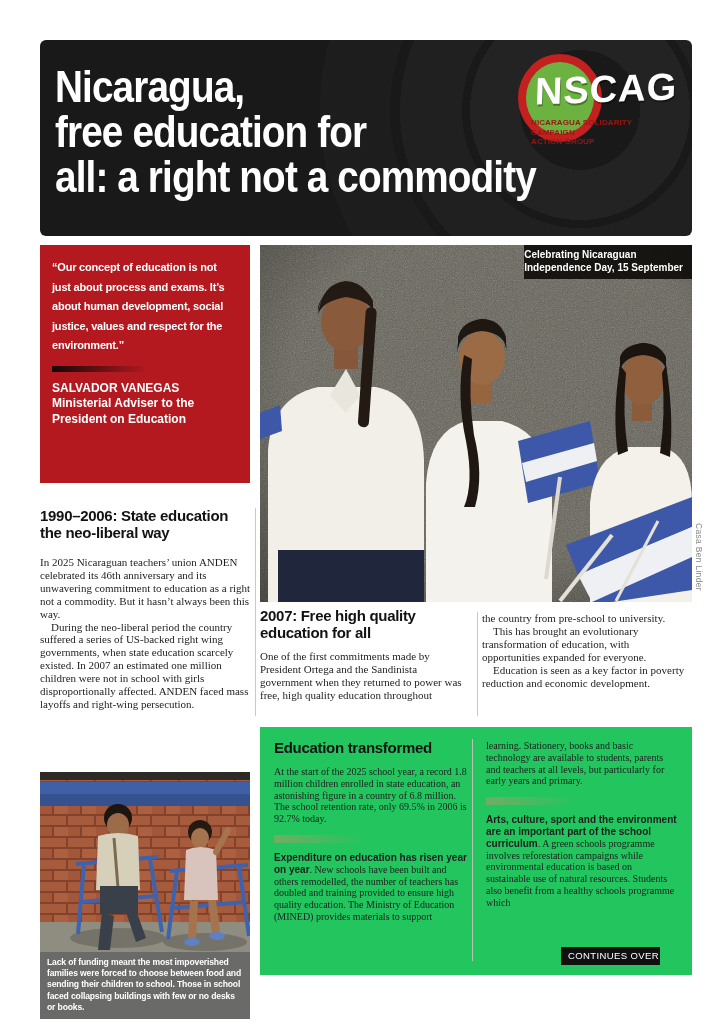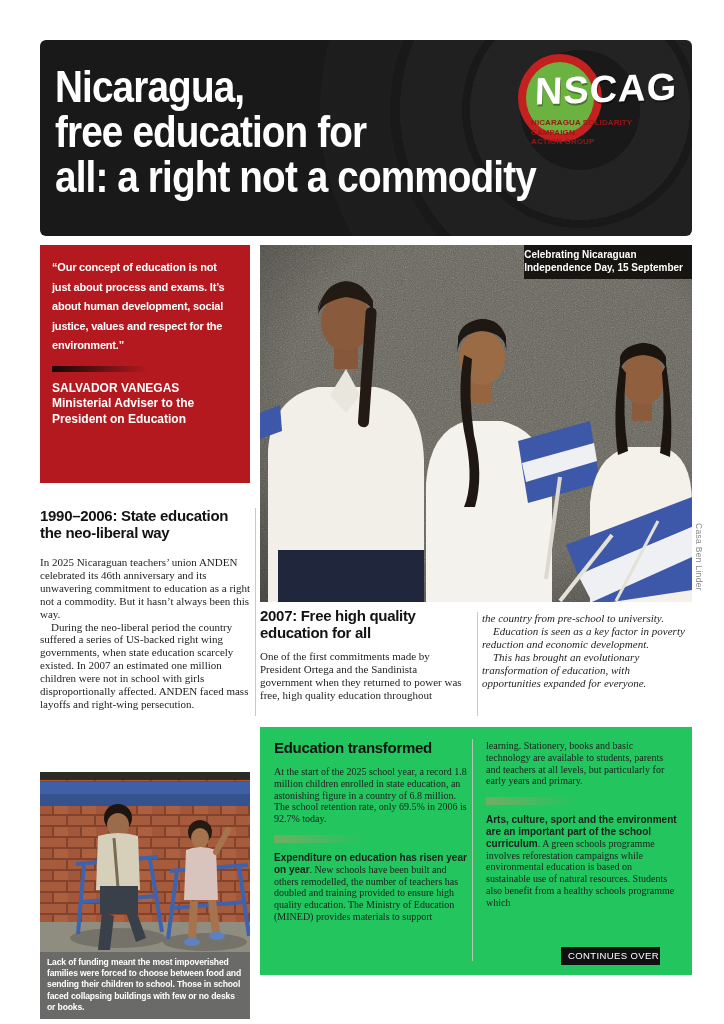--- a/index.html
+++ b/index.html
@@ -73,21 +73,21 @@
   }
   .bodytext {
     font-family:"Liberation Serif","DejaVu Serif",serif; color:#1d1d1d;
     font-size:11px; line-height:12.9px;
   }
   .bodytext p.indent { text-indent:11px; }
   .sec-neoliberal { position:absolute; left:40px; top:508px; width:212px; }
   .sec-neoliberal .bodytext { margin-top:15px; }
   .sec-2007-head { position:absolute; left:260px; top:608px; width:214px; }
   .sec-2007-col1 { position:absolute; left:260px; top:650px; width:212px; }
-  .sec-2007-col2 { position:absolute; left:482px; top:612px; width:208px;font-style:italic; }
+  .sec-2007-col2 { position:absolute; left:482px; top:612px; width:208px; }
   .col-rule { position:absolute; width:1px; background:#c9c9c9; }
   .rule-a { left:255px; top:508px; height:208px; }
   .rule-b { left:477px; top:612px; height:104px; }
 
   
   .class-photo { position:absolute; left:40px; top:740px; width:192px; height:247px; background:#8a452e;margin-top:32px; }
   .class-caption {
     position:absolute; left:0; bottom:0; width:210px; background:rgba(104,104,104,0.95);
     color:#ffffff; font-weight:bold; font-size:8.6px; line-height:11.2px; letter-spacing:-0.15px;
     padding:5px 7px 6px 7px;
@@ -224,22 +224,22 @@
     <h2 class="sec-heading">
       <div>2007: Free high quality</div>
       <div>education for all</div>
     </h2>
   </div>
   <div class="sec-2007-col1 bodytext">
     <p>One of the first commitments made by President Ortega and the Sandinista government when they returned to power was free, high quality education throughout</p>
   </div>
   <div class="sec-2007-col2 bodytext">
     <p>the country from pre-school to university.</p>
+    <p class="indent">This has brought an evolutionary transformation of education, with opportunities expanded for everyone.</p>
     <p class="indent">Education is seen as a key factor in poverty reduction and economic development.</p>
-    <p class="indent">This has brought an evolutionary transformation of education, with opportunities expanded for everyone.</p>
   </div>
   <div class="col-rule rule-b"></div>
 
   <figure class="class-photo">
     <svg width="210" height="247" viewBox="0 0 210 247">
       <defs>
         <pattern id="bricks" width="28" height="22" patternUnits="userSpaceOnUse">
           <rect width="28" height="22" fill="#83422c"></rect>
           <rect x="0" y="0" width="26" height="9" fill="#a75b3d"></rect>
           <rect x="-14" y="11" width="26" height="9" fill="#a2573a"></rect>

